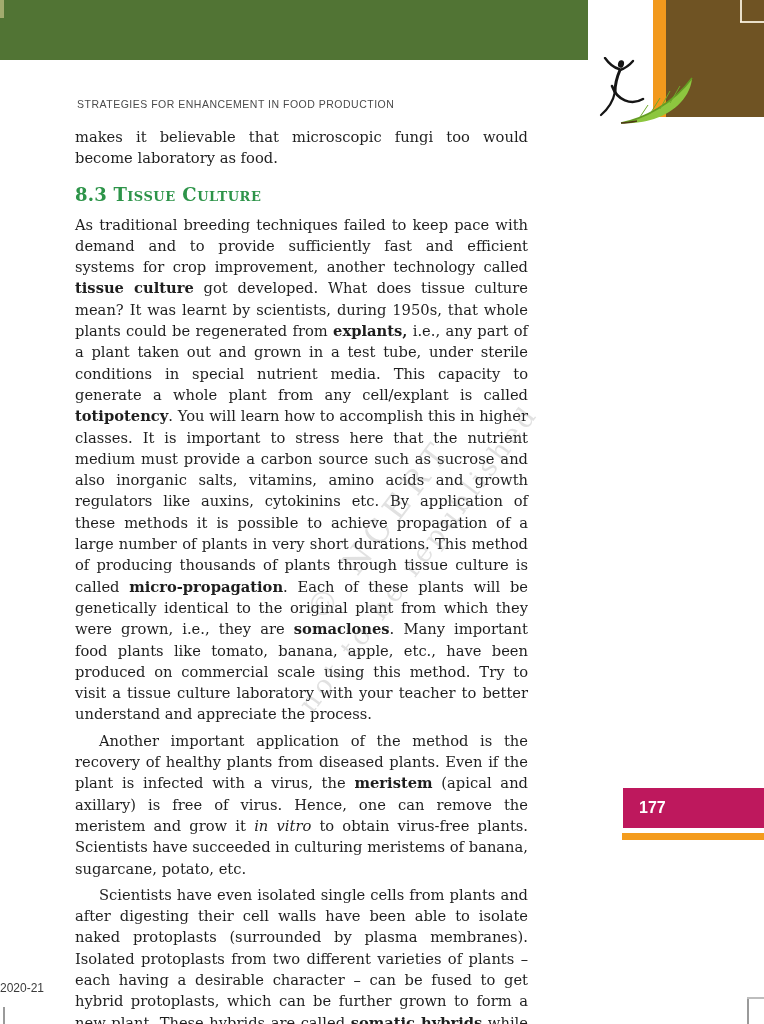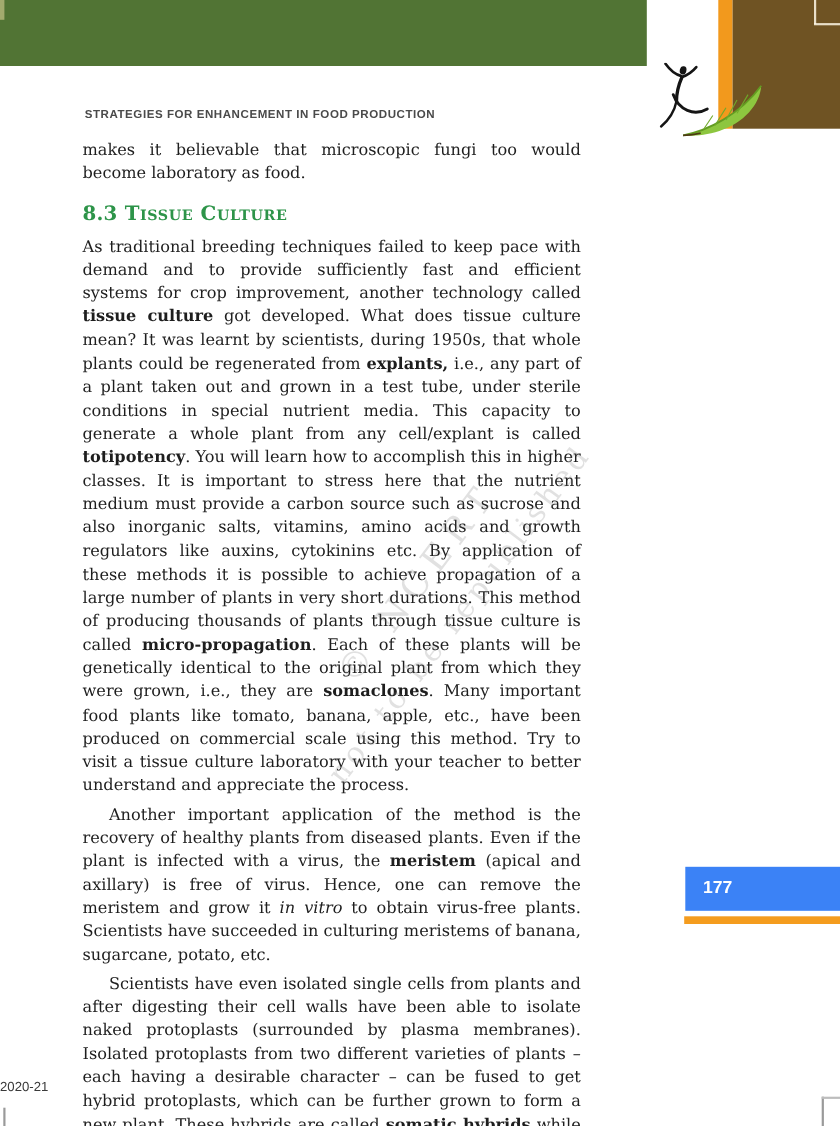--- a/index.html
+++ b/index.html
@@ -15,21 +15,21 @@
   .corner-notch{position:absolute;left:0;top:0;width:4px;height:18px;background:#a2ab6e;}
   .orange-stripe{position:absolute;left:653px;top:0;width:13px;height:117px;background:#f2991d;}
   .brown-block{position:absolute;left:666px;top:0;width:98px;height:117px;background:#6f5323;}
   .mark-tr-v{position:absolute;left:740px;top:0;width:2px;height:22px;background:rgba(255,248,230,.85);}
   .mark-tr-h{position:absolute;left:740px;top:21px;width:24px;height:2px;background:rgba(255,248,230,.85);}
   .logo{position:absolute;left:588px;top:57px;width:128px;height:70px;}
   
   .running-head{
     position:absolute;left:77px;top:98px;
     font-family:"Liberation Sans", sans-serif;
-    font-size:10.5px;font-weight:700;letter-spacing:.5px;
+    font-size:10.5px;font-weight:400;letter-spacing:.5px;
     color:#4a4a4a;
   }
   
   .body-col{position:absolute;left:75px;top:126px;width:453px;color:#1e1e1e;}
   .para{
     margin:0;font-size:14.7px;line-height:21.3px;
     text-align:justify;
   }
   .para b{font-weight:bold;}
   .para i{font-style:italic;}
@@ -45,21 +45,21 @@
     pointer-events:none;color:rgba(120,120,120,.22);
     font-family:"DejaVu Serif", serif;
     transform:rotate(-53deg);
     text-align:center;
   }
   .watermark .wm1{font-size:32px;letter-spacing:8px;margin-top:90px;}
   .watermark .wm2{font-size:27px;letter-spacing:4px;margin-top:14px;}
   
   .pagenum-box{
     position:absolute;left:623px;top:788px;width:141px;height:40px;
-    background:#3b82f6;color:#ffffff;
+    background:#be185d;color:#ffffff;
     font-family:"Liberation Sans", sans-serif;
     font-size:16px;font-weight:bold;
     line-height:40px;padding-left:16px;box-sizing:border-box;
   }
   .pagenum-strip{position:absolute;left:622px;top:833px;width:142px;height:7px;background:#f49c1e;}
   
   .footer{
     position:absolute;left:0;right:0;top:981px;text-align:left;
     font-family:"Liberation Sans", sans-serif;font-size:12px;color:#3a3a3a;
   }

